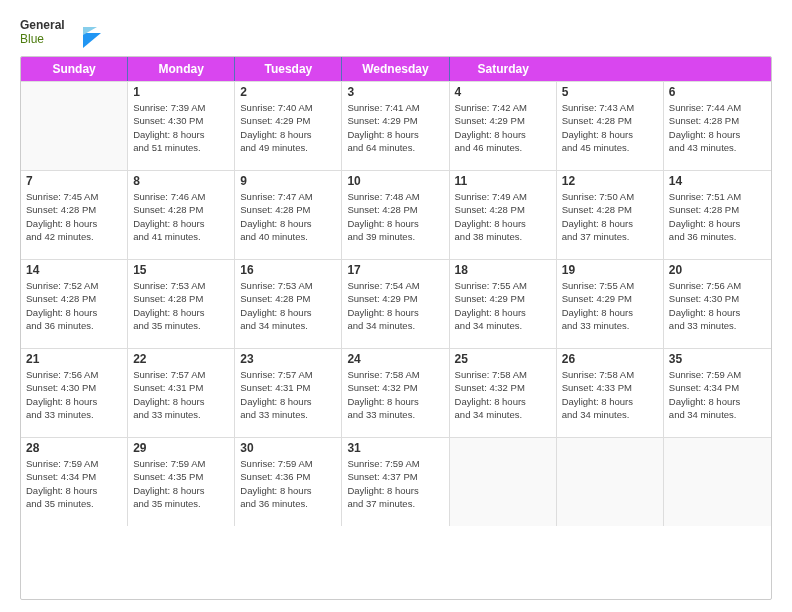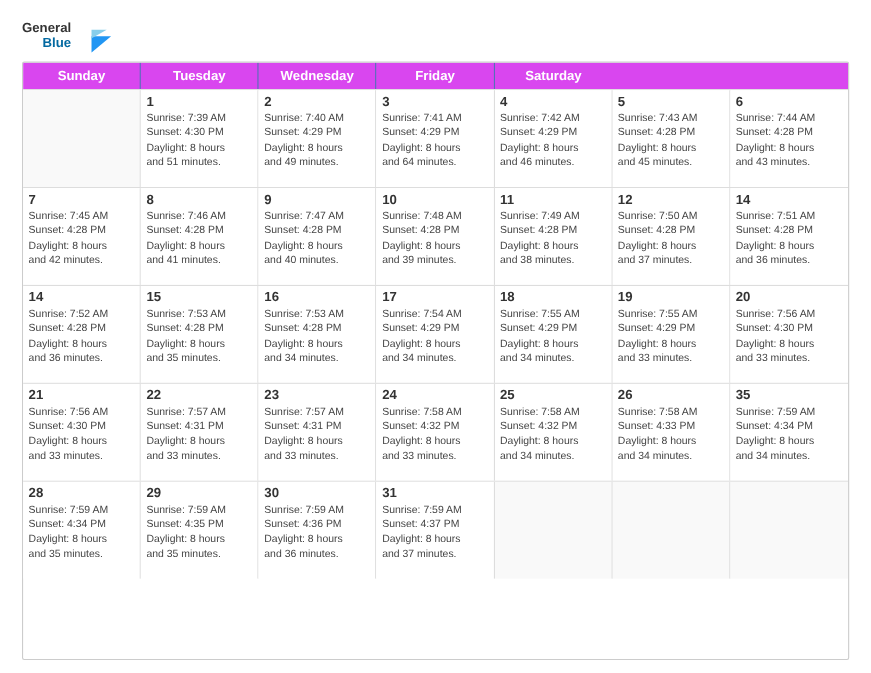--- a/index.html
+++ b/index.html
@@ -96,40 +96,40 @@
   </style>
 </head>
 <body>
 
 <div class="page">
   <div class="header">
     <div class="logo">
   <div style="display:flex;align-items:center;gap:16px;">
     <div style="line-height:1.15;">
       <span style="font-size:12px;font-weight:bold;color:#333;display:block;">General</span>
-      <span style="font-size:12px;font-weight:bold;color:#0369a1;display:block;text-align:right;">Blue</span>
+      <span style="font-size:12px;font-weight:normal;color:#4d7c0f;display:block;">Blue</span>
     </div>
     <svg width="18" height="30" viewBox="0 0 18 30" style="margin-left:2px;">
       <polygon points="0,30 18,15 0,15" fill="#2196F3"></polygon>
       <polygon points="0,17 14,9 0,9" fill="#87CEEB"></polygon>
     </svg>
   </div>
 </div>
     <div class="title-block">
       <div class="main-title"></div>
       <div class="subtitle"></div>
     </div>
   </div>
 
   <div class="calendar">
     <div class="cal-header-row">
     <div class="cal-header-cell">Sunday</div>
+        <div class="cal-header-cell">Monday</div>
         <div class="cal-header-cell">Tuesday</div>
         <div class="cal-header-cell">Wednesday</div>
-        <div class="cal-header-cell">Friday</div>
         <div class="cal-header-cell">Saturday</div>
       </div>
     <div class="cal-body">
     <div class="cal-row" style="min-height: 88px;">
           <div class="cal-cell empty"></div>
           <div class="cal-cell">
             <span class="day-num">1</span>
             <div class="cell-info">
               <div>Sunrise: 7:39 AM</div>
               <div>Sunset: 4:30 PM</div>

